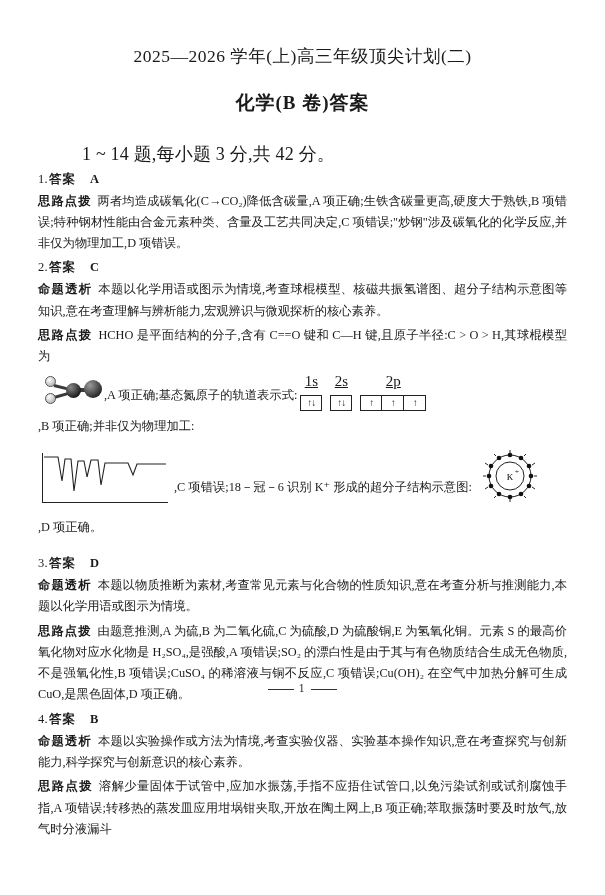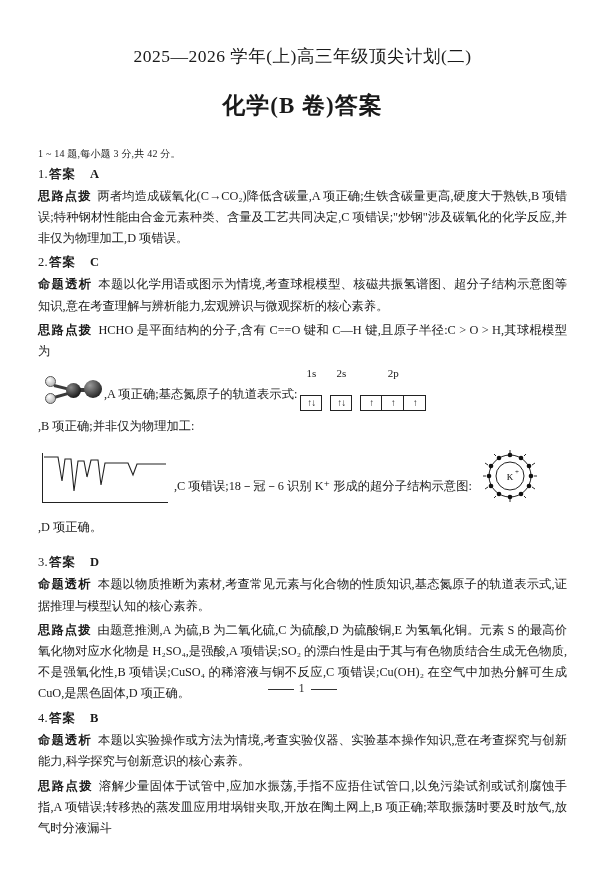--- a/index.html
+++ b/index.html
@@ -24,30 +24,31 @@
   .title-main {
     text-align: center;
     font-size: 17.5px;
     letter-spacing: 0.5px;
     font-weight: 500;
     margin-top: 14px;
     font-family: "Liberation Serif", "DejaVu Serif", serif;
   }
   .title-sub {
     text-align: center;
-    font-size: 23px;
+    font-size: 19px;
     font-weight: bold;
     margin-top: 22px;
     letter-spacing: 1px;
   }
   .lead {
-    font-size: 10px;
+    font-size: 18px;
     margin-top: 26px;
     margin-bottom: 2px;
     letter-spacing: 0.2px;
+    margin-left: 44px;
   }
   .qblock {
     margin-top: 4px;
   }
   .ansline {
     font-size: 12.5px;
     margin: 5px 0 2px 0;
     letter-spacing: 0.3px;
   }
   .ansline .num {
@@ -143,23 +144,24 @@
     width: 10px; height: 4px;
     background: #3a3a3a;
   }
   
   .orb {
     display: inline-block;
     margin: 0 3px;
   }
   .orb-labels {
     display: flex;
-    font-size: 11px;
+    font-size: 15px;
     font-family: "Liberation Serif", serif;
-    margin-bottom: 12px;
+    margin-bottom: 1px;
+    text-decoration: underline;
   }
   .orb-labels span {
     display: inline-block;
     text-align: center;
   }
   .orb-lab1 { width: 22px; }
   .orb-lab2 { width: 22px; margin-left: 8px;}
   .orb-lab3 { width: 66px; margin-left: 8px; text-align: center;}
   .orb-boxes {
     display: flex;
@@ -330,21 +332,21 @@
       </span>
       <span style="line-height:3.4">,D 项正确。</span>
     </div>
   </div>
 
   <div class="qblock" style="margin-top:6px">
     <div class="ansline">
       <span class="num">3.</span><span class="lbl">答案</span><span class="val">D</span>
     </div>
     <div class="para">
-      <span class="tag">命题透析</span><span>本题以物质推断为素材,考查常见元素与化合物的性质知识,基态氮原子的轨道表示式,证据推理与模型认知的核心素养。</span>
+      <span class="tag">命题透析</span><span>本题以物质推断为素材,考查常见元素与化合物的性质知识,意在考查分析与推测能力,本题以化学用语或图示为情境。</span>
     </div>
     <div class="para">
       <span class="tag">思路点拨</span><span>由题意推测,A 为硫,B 为二氧化硫,C 为硫酸,D 为硫酸铜,E 为氢氧化铜。元素 S 的最高价氧化物对应水化物是 H₂SO₄,是强酸,A 项错误;SO₂ 的漂白性是由于其与有色物质结合生成无色物质,不是强氧化性,B 项错误;CuSO₄ 的稀溶液与铜不反应,C 项错误;Cu(OH)₂ 在空气中加热分解可生成 CuO,是黑色固体,D 项正确。</span>
     </div>
   </div>
 
   <div class="qblock" style="margin-top:6px">
     <div class="ansline">
       <span class="num">4.</span><span class="lbl">答案</span><span class="val">B</span>
     </div>

